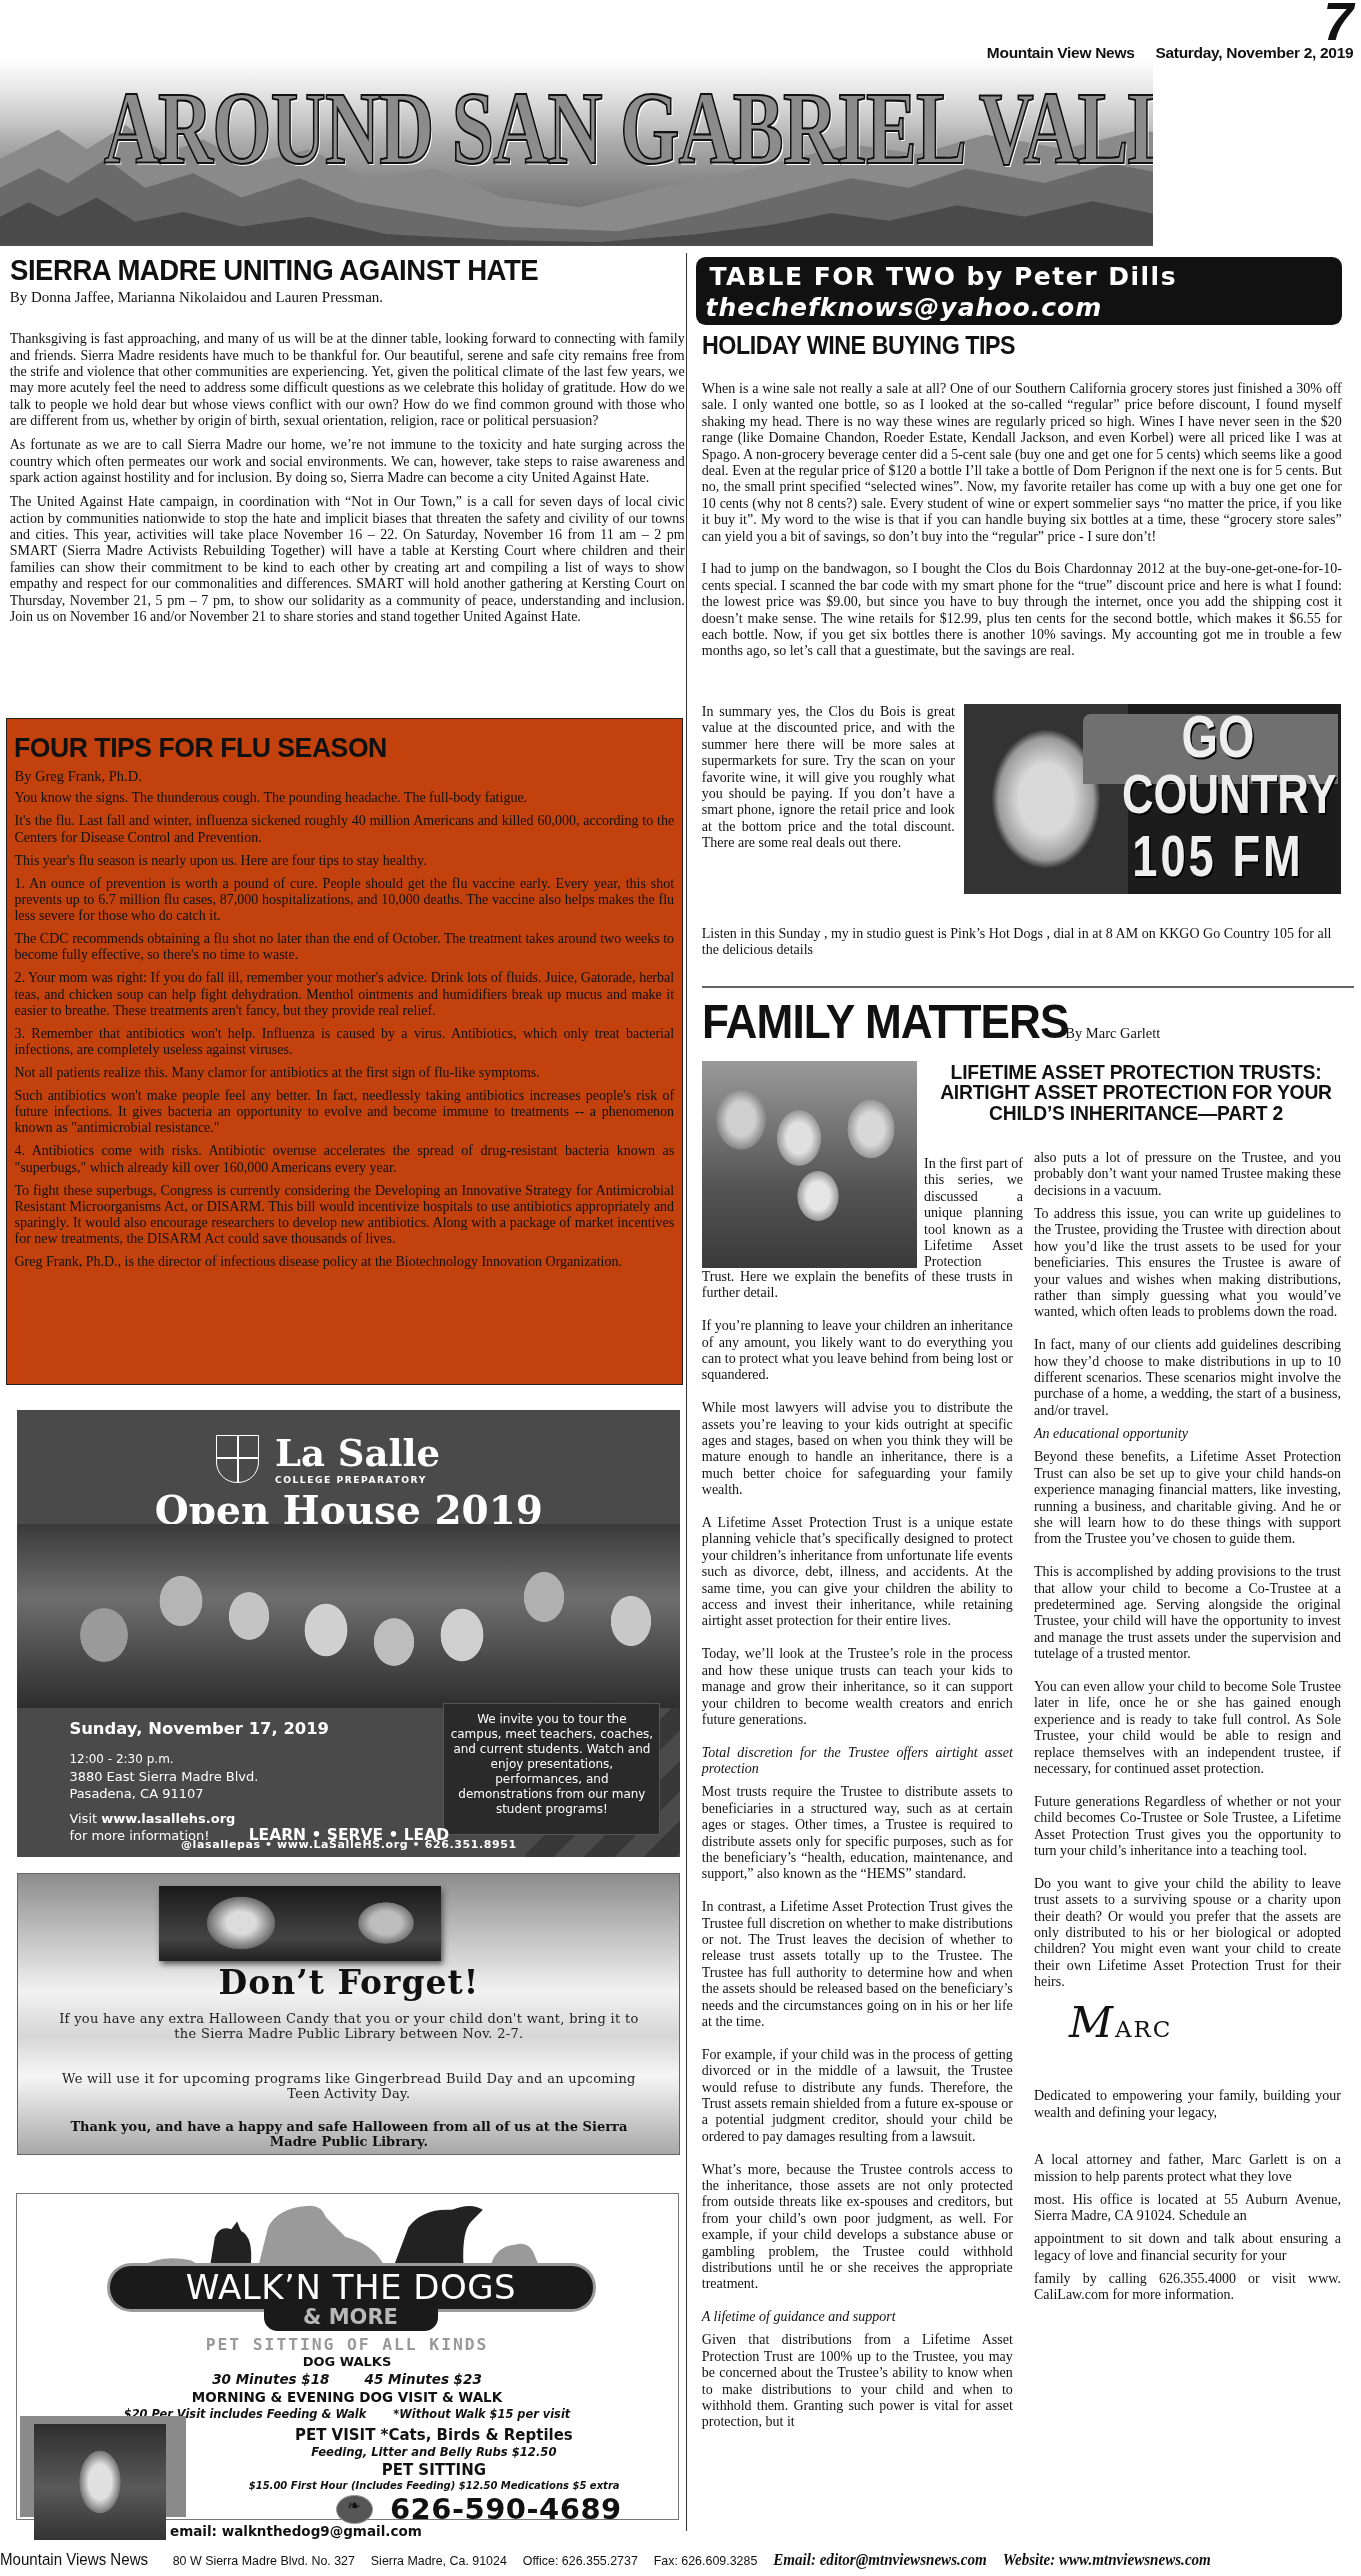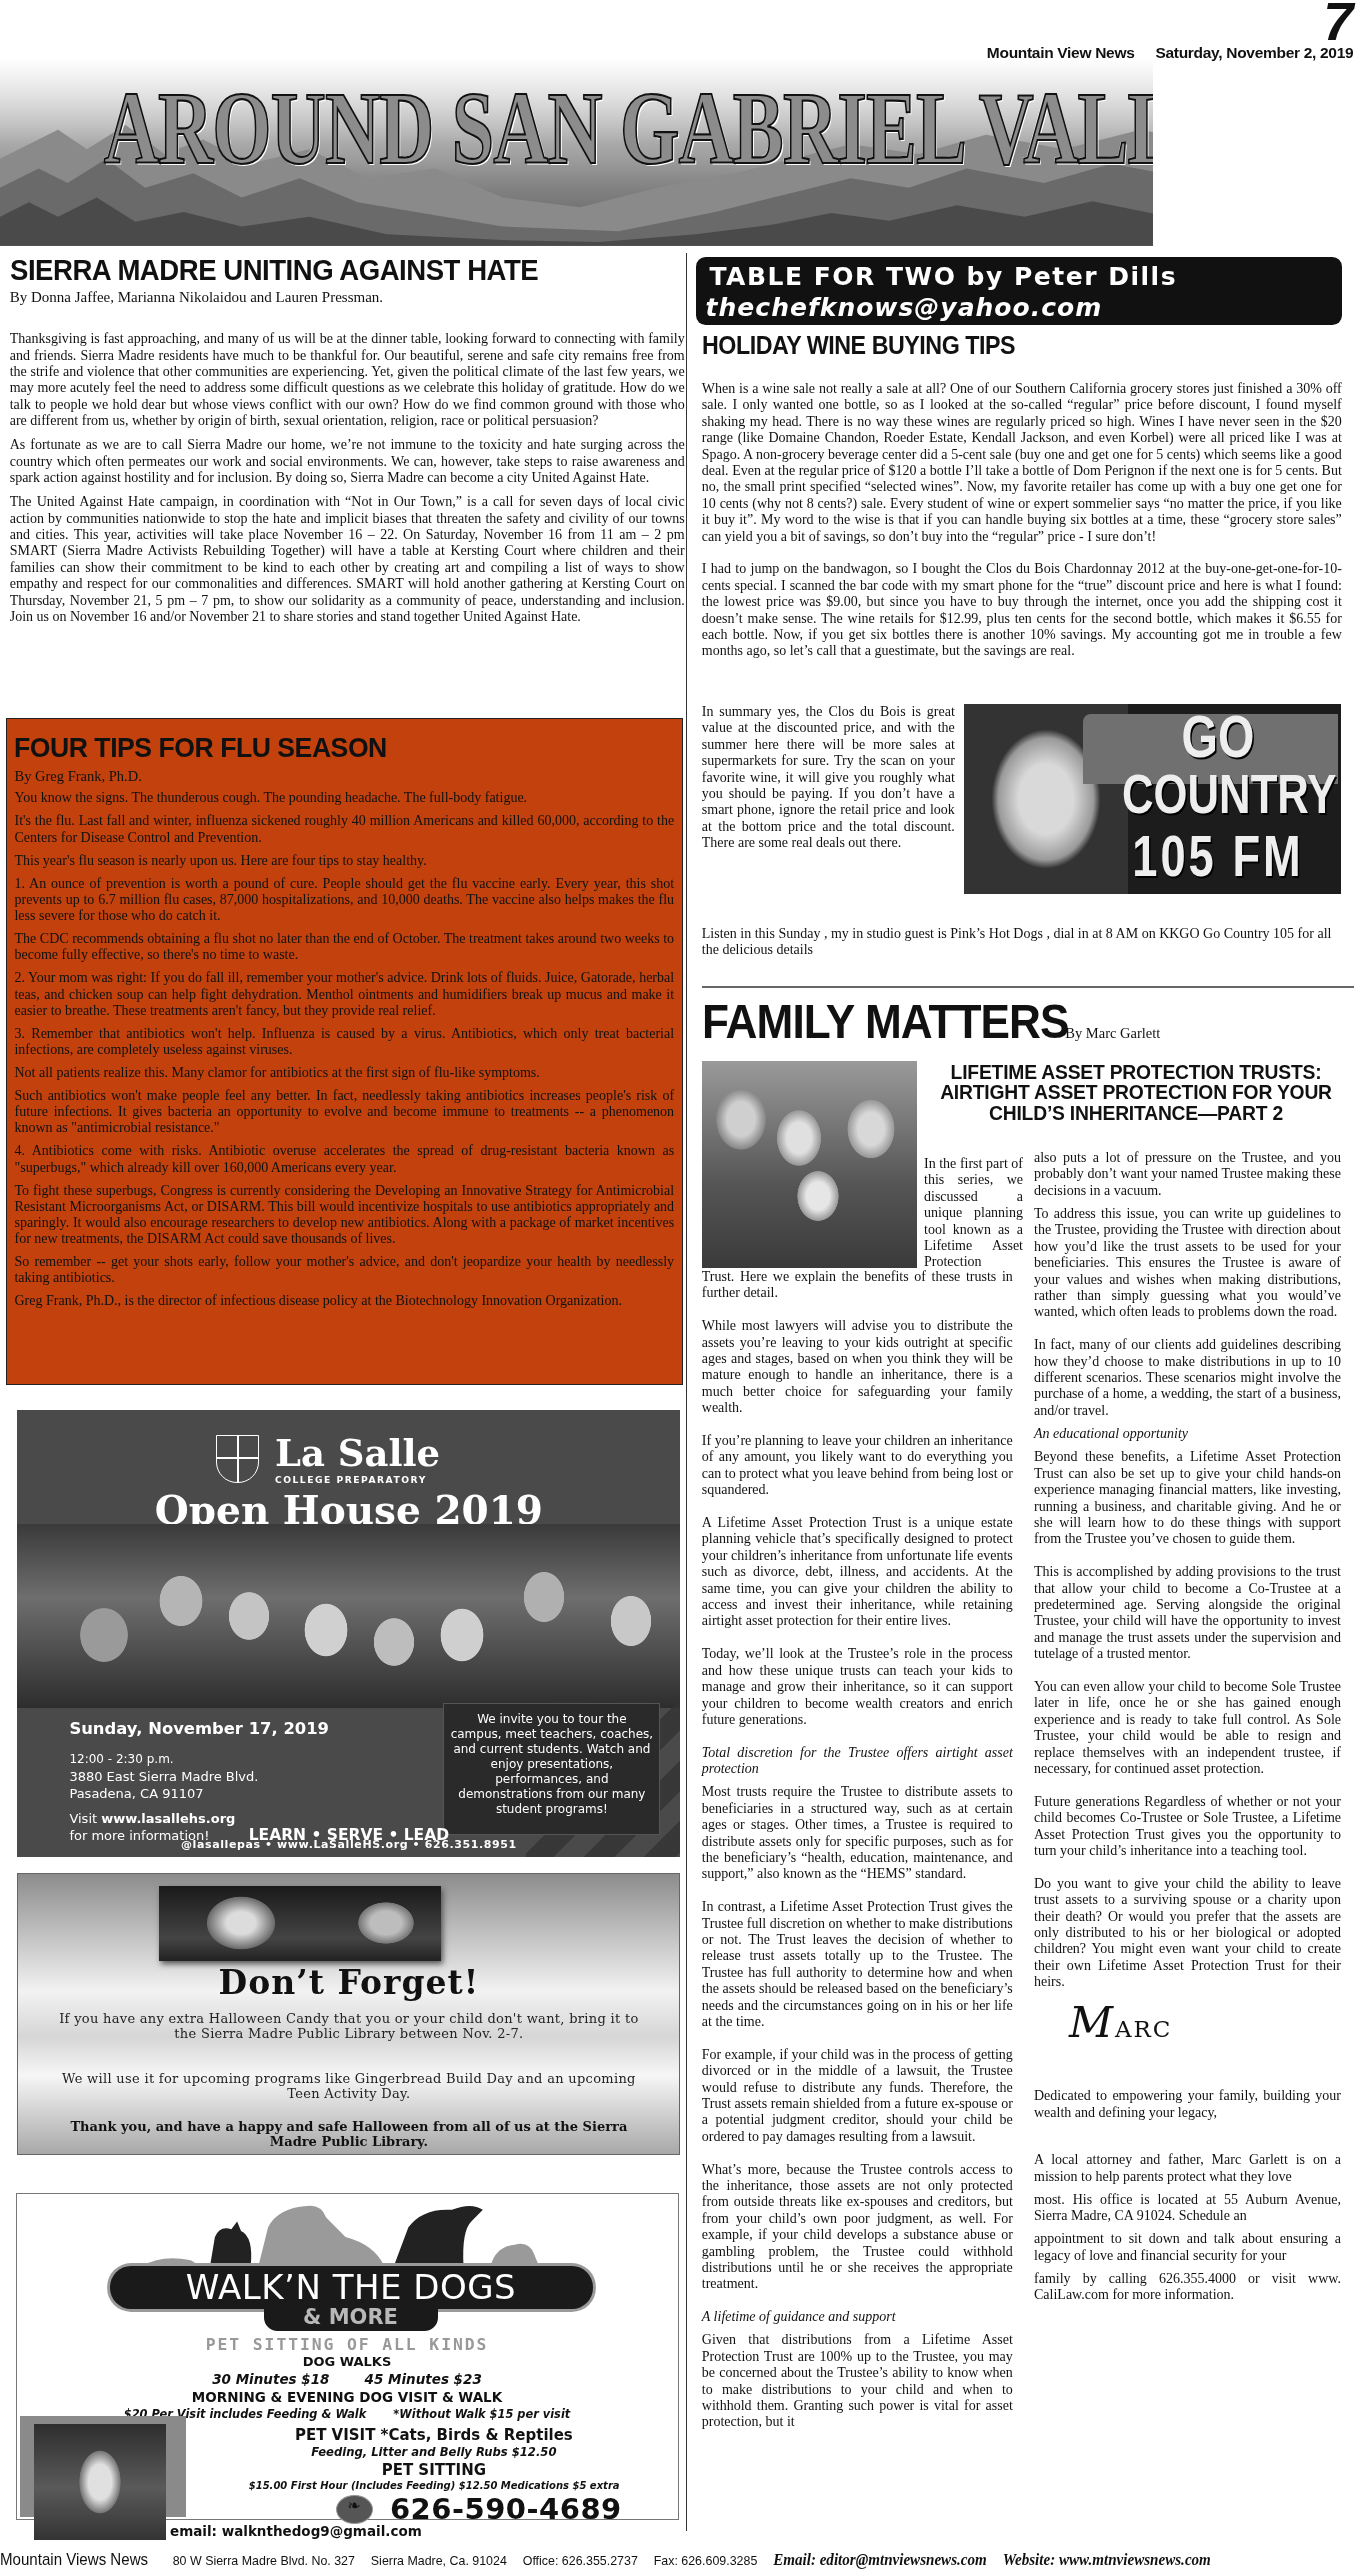--- a/index.html
+++ b/index.html
@@ -179,21 +179,20 @@
   <p>It's the flu. Last fall and winter, influenza sickened roughly 40 million Americans and killed 60,000, according to the Centers for Disease Control and Prevention.</p>
   <p>This year's flu season is nearly upon us. Here are four tips to stay healthy.</p>
   <p>1. An ounce of prevention is worth a pound of cure. People should get the flu vaccine early. Every year, this shot prevents up to 6.7 million flu cases, 87,000 hospitalizations, and 10,000 deaths. The vaccine also helps makes the flu less severe for those who do catch it.</p>
   <p>The CDC recommends obtaining a flu shot no later than the end of October. The treatment takes around two weeks to become fully effective, so there's no time to waste.</p>
   <p>2. Your mom was right: If you do fall ill, remember your mother's advice. Drink lots of fluids. Juice, Gatorade, herbal teas, and chicken soup can help fight dehydration. Menthol ointments and humidifiers break up mucus and make it easier to breathe. These treatments aren't fancy, but they provide real relief.</p>
   <p>3. Remember that antibiotics won't help. Influenza is caused by a virus. Antibiotics, which only treat bacterial infections, are completely useless against viruses.</p>
   <p>Not all patients realize this. Many clamor for antibiotics at the first sign of flu-like symptoms.</p>
   <p>Such antibiotics won't make people feel any better. In fact, needlessly taking antibiotics increases people's risk of future infections. It gives bacteria an opportunity to evolve and become immune to treatments -- a phenomenon known as "antimicrobial resistance."</p>
   <p>4. Antibiotics come with risks. Antibiotic overuse accelerates the spread of drug-resistant bacteria known as "superbugs," which already kill over 160,000 Americans every year.</p>
   <p>To fight these superbugs, Congress is currently considering the Developing an Innovative Strategy for Antimicrobial Resistant Microorganisms Act, or DISARM. This bill would incentivize hospitals to use antibiotics appropriately and sparingly. It would also encourage researchers to develop new antibiotics. Along with a package of market incentives for new treatments, the DISARM Act could save thousands of lives.</p>
-  <p>So remember -- get your shots early, follow your mother's advice, and don't jeopardize your health by needlessly taking antibiotics.</p>
   <p>Greg Frank, Ph.D., is the director of infectious disease policy at the Biotechnology Innovation Organization.</p>
 </div>
 
 <div class="ad-lasalle">
   <div class="ls-logo">
     <div class="ls-shield"></div>
     <div>
       <div class="ls-name">La Salle</div>
       <div class="ls-sub">COLLEGE PREPARATORY</div>
     </div>
@@ -280,22 +279,22 @@
   <div class="fm-rule"></div>
   <div class="fm-masthead">
     <span class="fm-title">FAMILY MATTERS</span><span class="fm-by">By Marc Garlett</span>
   </div>
   <div class="fm-photo"></div>
   <div class="fm-headline">LIFETIME ASSET PROTECTION TRUSTS: AIRTIGHT ASSET PROTECTION FOR YOUR CHILD’S INHERITANCE—PART 2</div>
   <div class="fm-col1-top">In the first part of this series, we discussed a unique planning tool known as a Lifetime Asset Protection</div>
 
   <div class="fm-col1">
     <p>Trust.  Here  we  explain  the  benefits of  these  trusts  in  further  detail.</p>
+    <p>If you’re planning to leave your children an inheritance of any amount, you likely want to do everything you can to protect what you leave behind from being lost or squandered.</p>
     <p>While most lawyers will advise you to distribute the assets you’re leaving to your kids outright at specific ages and stages, based on when you think they will be mature enough to handle an inheritance, there is a much better choice for safeguarding your family wealth.</p>
-    <p>If you’re planning to leave your children an inheritance of any amount, you likely want to do everything you can to protect what you leave behind from being lost or squandered.</p>
     <p>A Lifetime Asset Protection Trust is a unique estate planning vehicle that’s specifically designed to protect your children’s inheritance from unfortunate life events such as divorce, debt, illness, and accidents. At the same time, you can give your children the ability to access and invest their inheritance, while retaining airtight asset protection for their entire lives.</p>
     <p>Today, we’ll look at the Trustee’s role in the process and how these unique trusts can teach your kids to manage and grow their inheritance, so it can support your children to become wealth creators and enrich future generations.</p>
     <p class="sub">Total discretion for the Trustee offers airtight asset protection</p>
     <p>Most trusts require the Trustee to distribute assets to beneficiaries in a structured way, such as at certain ages or stages. Other times, a Trustee is required to distribute assets only for specific purposes, such as for the beneficiary’s “health, education, maintenance, and support,” also known as the “HEMS” standard.</p>
     <p>In contrast, a Lifetime Asset Protection Trust gives the Trustee full discretion on whether to make distributions or not. The Trust leaves the decision of whether to release trust assets totally up to the Trustee. The Trustee has full authority to determine how and when the assets should be released based on the beneficiary’s needs and the circumstances going on in his or her life at the time.</p>
     <p>For example, if your child was in the process of getting divorced or in the middle of a lawsuit, the Trustee would refuse to distribute any funds. Therefore, the Trust assets remain shielded from a future ex-spouse or a potential judgment creditor, should your child be ordered to pay damages resulting from a lawsuit.</p>
     <p>What’s more, because the Trustee controls access to the inheritance, those assets are not only protected from outside threats like ex-spouses and creditors, but from your child’s own poor judgment, as well. For example, if your child develops a substance abuse or gambling problem, the Trustee could withhold distributions until he or she receives the appropriate treatment.</p>
     <p class="sub">A lifetime of guidance and support</p>
     <p>Given that distributions from a Lifetime Asset Protection Trust are 100% up to the Trustee, you may be concerned about the Trustee’s ability to know when to make distributions to your child and when to withhold them. Granting such power is vital for asset protection, but it</p>
   </div>

